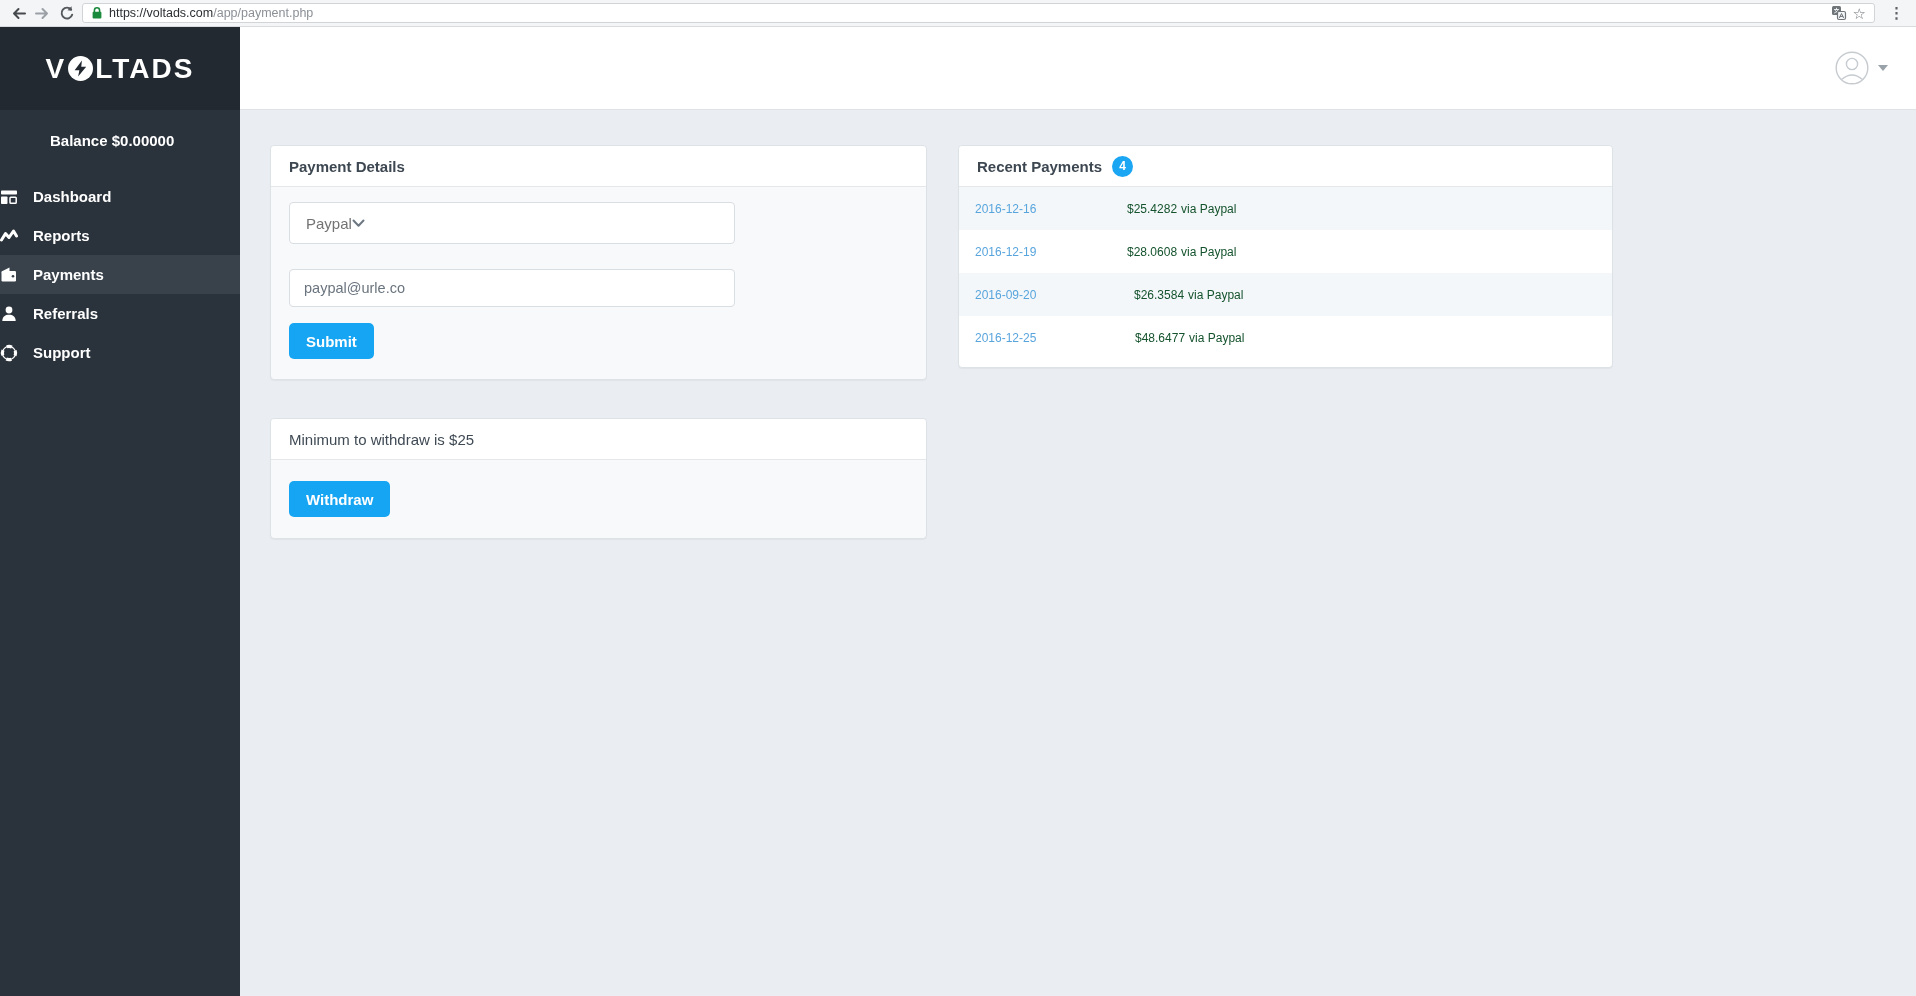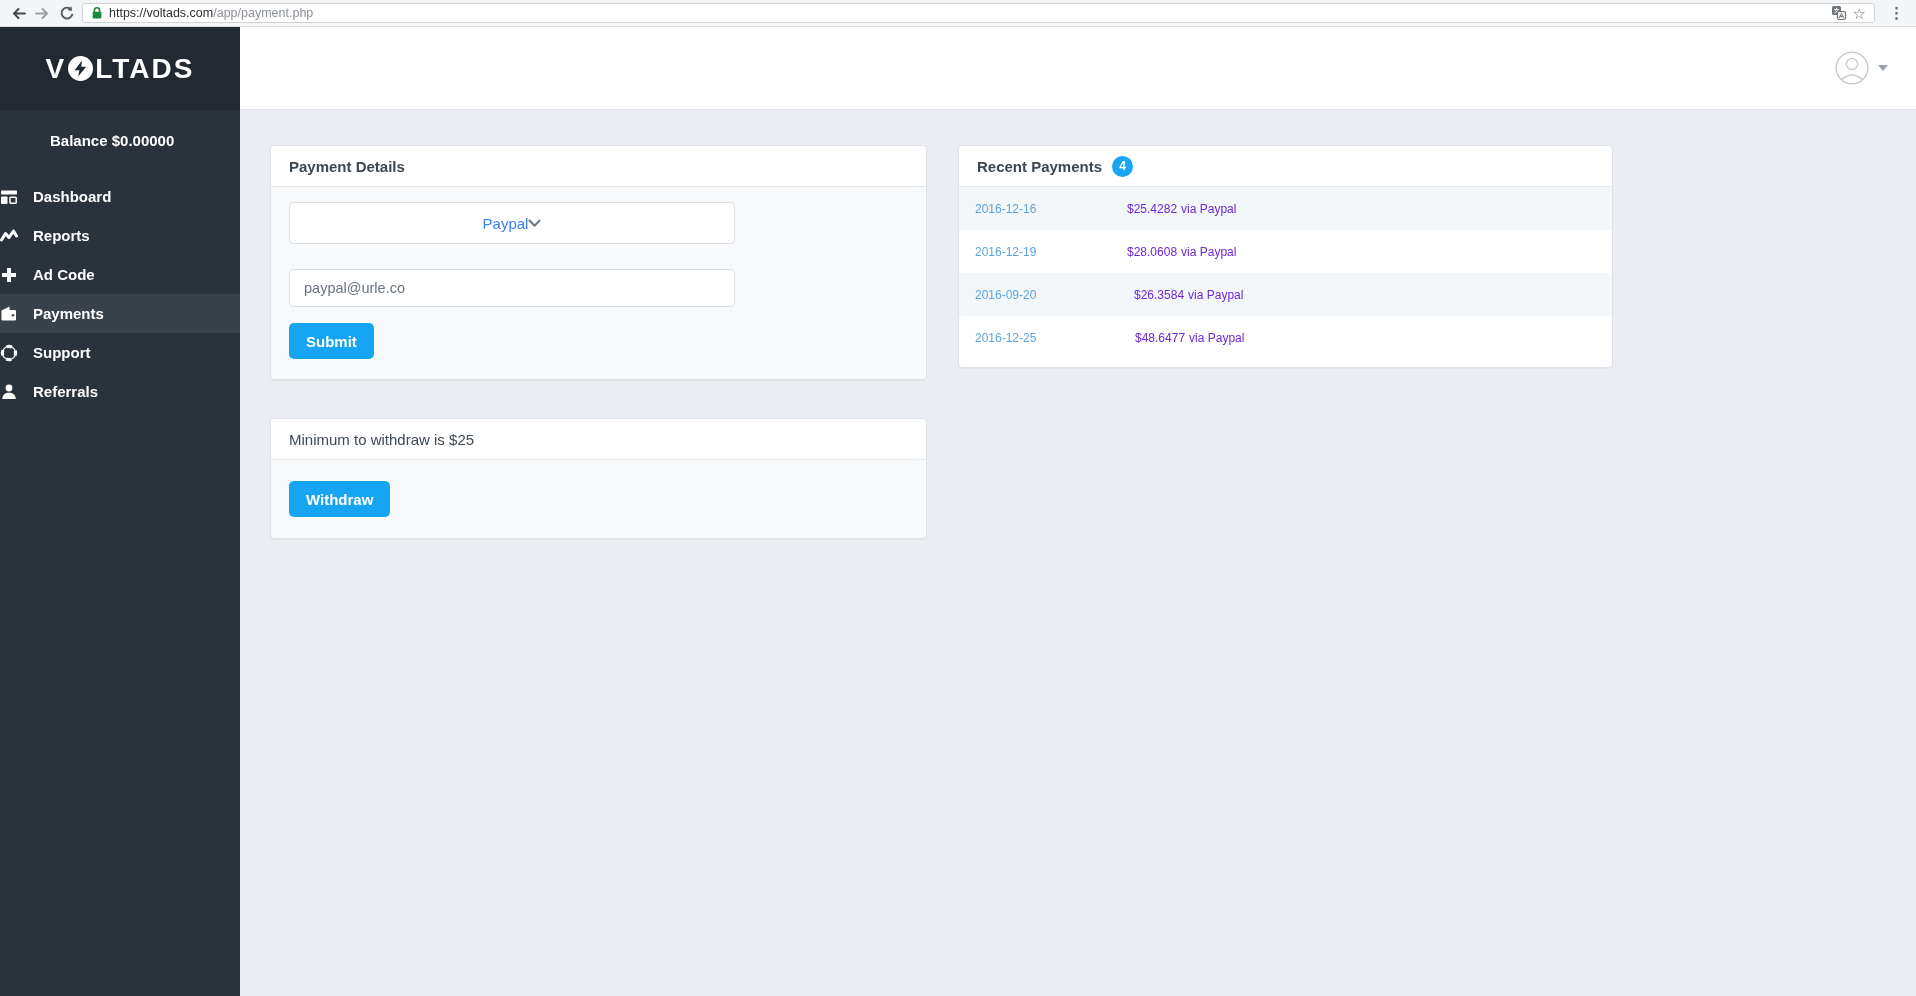--- a/index.html
+++ b/index.html
@@ -52,39 +52,39 @@
 
   .card { border:1px solid #dde2e6; border-radius:4px; background:#f8f9fa;
     box-shadow:0 1px 1px rgba(0,0,0,0.04); }
   .card-header { background:#fff; border-bottom:1px solid #e4e8eb; border-radius:4px 4px 0 0;
     padding:0 18px; height:41px; display:flex; align-items:center; gap:10px;
     font-size:15px; font-weight:700; color:#3d4751; }
   .card-header.regular { font-weight:400; color:#3f4a54; }
 
   .pd-body { padding:15px 18px 20px; }
   .select { width:446px; height:42px; background:#fff; border:1px solid #d9dee2; border-radius:4px;
-    display:flex; align-items:center; justify-content:center; padding:0 16px;
-    color:#3b82f6; font-size:15px; margin-bottom:25px; cursor:pointer; }
+    display:flex; align-items:center; justify-content:flex-start; padding:0 16px;
+    color:#737373; font-size:15px; margin-bottom:25px; cursor:pointer; }
   .text-input { width:446px; height:38px; background:#fff; border:1px solid #d9dee2;
     border-radius:4px; padding:0 14px; color:#6a747e; font-size:14.5px;
     font-family:Liberation Sans, sans-serif; margin-bottom:16px; display:block; }
   .btn { background:#16a5f2; color:#fff; border:none; border-radius:5px; font-weight:700;
     font-size:15px; padding:0 17px; height:36px; cursor:pointer;
     font-family:"Liberation Sans", sans-serif; }
 
   .wd-body { padding:21px 18px; }
 
   .rp-card { background:#fff; }
   .badge { width:21px; height:21px; border-radius:50%; background:#1ba6f3; color:#fff;
     font-size:12px; font-weight:700; display:flex; align-items:center; justify-content:center; }
   .rp-rows { padding-bottom:8px; border-radius:0 0 4px 4px; overflow:hidden; }
   .pay-row { height:43px; display:flex; align-items:center; padding:0 16px; font-size:12px; }
   .pay-row.striped { background:#f4f7f9; }
   .pay-date { width:152px; color:#58a5dd; cursor:pointer; }
-  .pay-amount { color:#6d28d9; }
+  .pay-amount { color:#14532d; }
   .pay-amount .via { margin-left:4px; }
 </style>
 </head>
 <body>
 
 <div class="browser-bar">
   <div class="nav-btn">
     <svg width="17" height="17" viewBox="0 0 17 17">
         <path d="M15 8.5 H4 M8.5 4 l-4.5 4.5 4.5 4.5" stroke="#46494d" stroke-width="2" fill="none" stroke-linecap="round" stroke-linejoin="round"></path>
       </svg>
@@ -149,55 +149,47 @@
         <span>Dashboard</span>
       </div>
       <div class="menu-item">
         <span class="menu-icon">
           <svg width="18" height="18" viewBox="0 0 18 18">
               <polyline points="1.5,13 5.5,6.5 9,10.5 13.5,4 16.5,9" fill="none" stroke="#fff" stroke-width="3" stroke-linecap="round" stroke-linejoin="round"></polyline>
             </svg>
         </span>
         <span>Reports</span>
       </div>
-      <div class="menu-item">
-        <span class="menu-icon">
-          <svg width="18" height="18" viewBox="0 0 18 18">
-              <path d="M7 2 h4 v5 h5 v4 h-5 v5 h-4 v-5 H2 V7 h5 z" fill="#fff"></path>
-            </svg>
-        </span>
-        <span>Ad Code</span>
-      </div>
       <div class="menu-item active">
         <span class="menu-icon">
           <svg width="18" height="18" viewBox="0 0 18 18">
               <polygon points="1.5,5.5 9.5,1.5 9.5,5.5" fill="#fff"></polygon>
               <rect x="1.5" y="5" width="14.5" height="10.5" rx="1.2" fill="#fff"></rect>
               <circle cx="13" cy="10.2" r="1.3" fill="#39424b"></circle>
             </svg>
         </span>
         <span>Payments</span>
       </div>
       <div class="menu-item">
         <span class="menu-icon">
           <svg width="18" height="18" viewBox="0 0 18 18">
+              <circle cx="9" cy="5" r="3.4" fill="#fff"></circle>
+              <path d="M2.3 16 c0 -4.3 3.1 -6.2 6.7 -6.2 s6.7 1.9 6.7 6.2 z" fill="#fff"></path>
+            </svg>
+        </span>
+        <span>Referrals</span>
+      </div>
+      <div class="menu-item">
+        <span class="menu-icon">
+          <svg width="18" height="18" viewBox="0 0 18 18">
               <circle cx="9" cy="9" r="6.6" fill="none" stroke="#fff" stroke-width="3.2" stroke-dasharray="5.2 5.2" transform="rotate(-22 9 9)"></circle>
               <circle cx="9" cy="9" r="6.6" fill="none" stroke="#fff" stroke-width="1.2"></circle>
             </svg>
         </span>
         <span>Support</span>
-      </div>
-      <div class="menu-item">
-        <span class="menu-icon">
-          <svg width="18" height="18" viewBox="0 0 18 18">
-              <circle cx="9" cy="5" r="3.4" fill="#fff"></circle>
-              <path d="M2.3 16 c0 -4.3 3.1 -6.2 6.7 -6.2 s6.7 1.9 6.7 6.2 z" fill="#fff"></path>
-            </svg>
-        </span>
-        <span>Referrals</span>
       </div>
     </div>
   </div>
 
   <div class="main">
     <div class="app-header">
       <div class="avatar-wrap">
         <svg width="34" height="34" viewBox="0 0 34 34">
           <circle cx="17" cy="17" r="15.8" fill="#fff" stroke="#c6cbd0" stroke-width="1.4"></circle>
           <circle cx="17" cy="13" r="5.6" fill="none" stroke="#c6cbd0" stroke-width="1.4"></circle>

